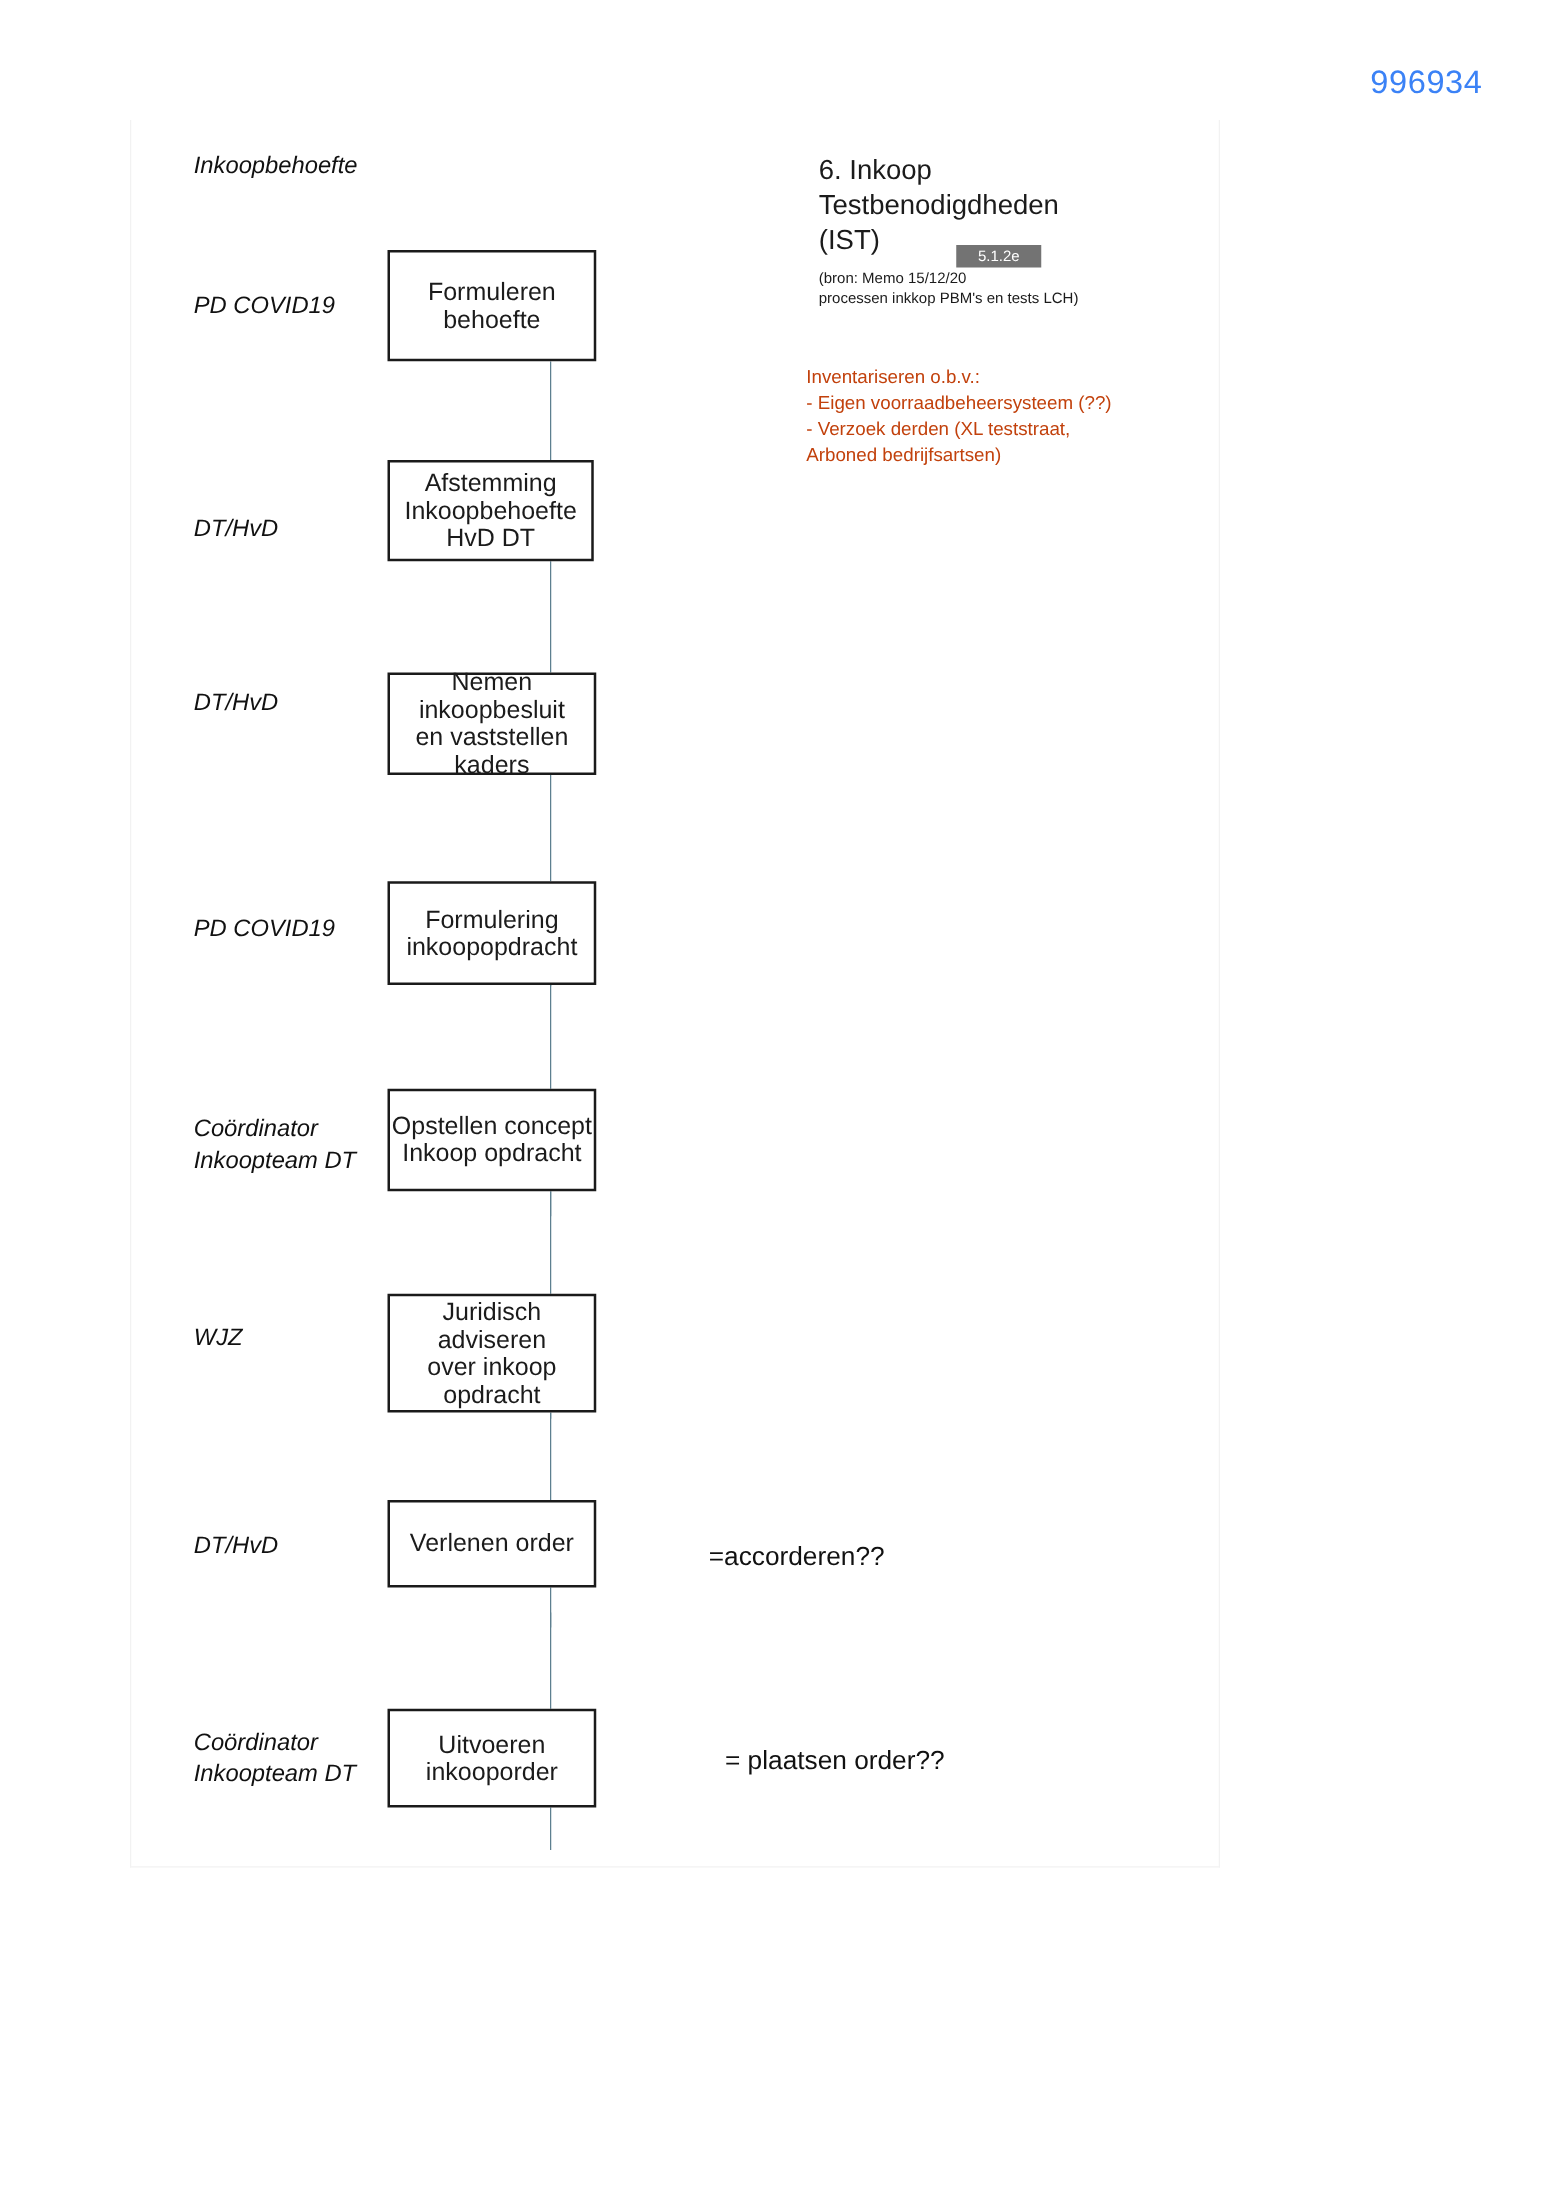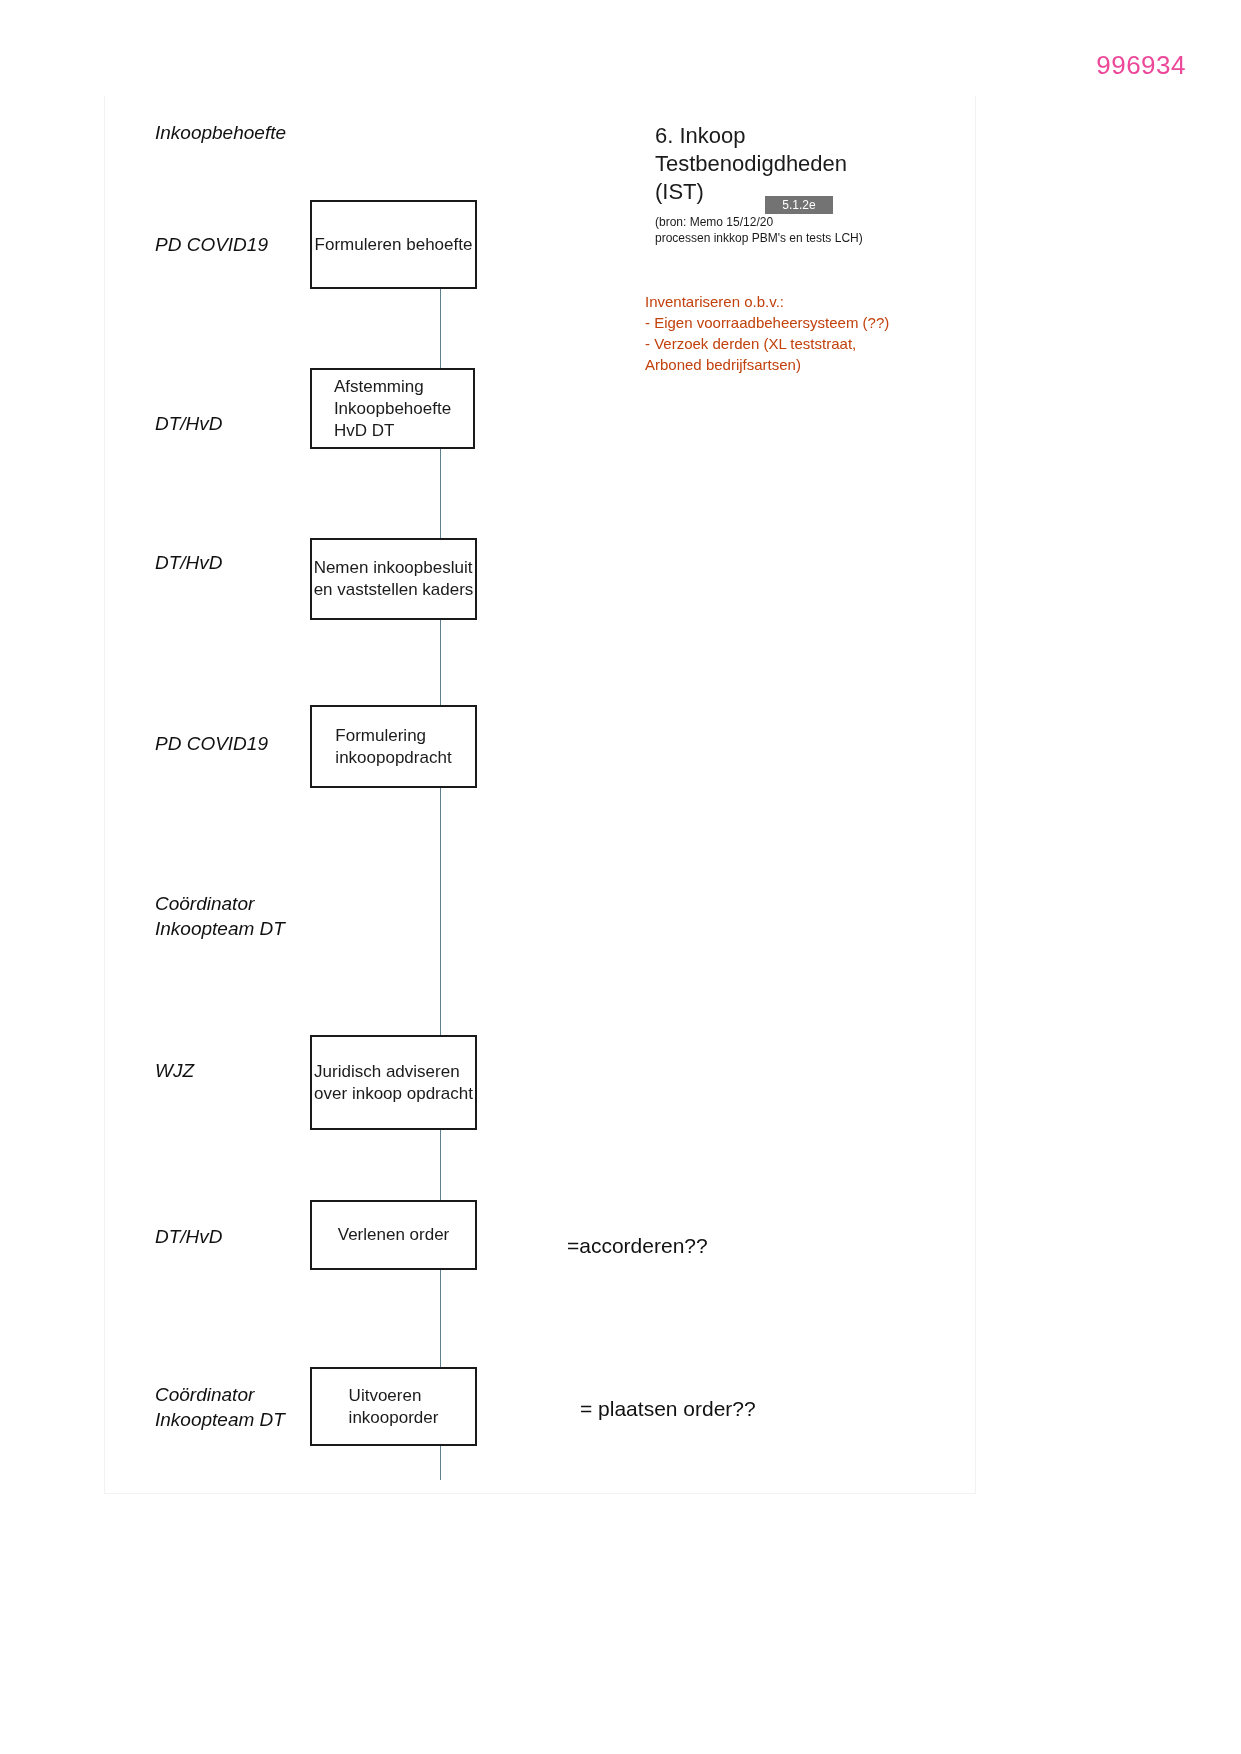--- a/index.html
+++ b/index.html
@@ -16,21 +16,21 @@
     overflow: hidden;
   }
 
   
   .doc-id {
     position: absolute;
     top: 50px;
     right: 55px;
     font-size: 26px;
     letter-spacing: 0.5px;
-    color: #ec4899;
+    color: #3b82f6;
     font-family: "Liberation Sans", sans-serif;
   }
 
   
   .sheet {
     position: absolute;
     left: 0; top: 0;
     width: 1241px;
     height: 1754px;
   }
@@ -67,21 +67,22 @@
   }
 
   
   .proc-box {
     position: absolute;
     border: 2px solid #1a1a1a;
     background: #ffffff;
     display: flex;
     align-items: center;
     justify-content: center;
-    font-size: 17px;
+    text-align: center;
+    font-size: 20px;
     line-height: 22px;
     color: #1b1b1b;
     font-family: "Liberation Sans", sans-serif;
     white-space: pre-line;
     z-index: 3;
   }
 
   
   .connector {
     position: absolute;
@@ -170,20 +171,22 @@
   <div class="proc-box" style="left:310px; top:368px; width:165px; height:81px;">Afstemming
 Inkoopbehoefte
 HvD DT</div>
 
   <div class="proc-box" style="left:310px; top:538px; width:167px; height:82px;">Nemen inkoopbesluit
 en vaststellen kaders</div>
 
   <div class="proc-box" style="left:310px; top:705px; width:167px; height:83px;">Formulering
 inkoopopdracht</div>
 
+  <div class="proc-box" style="left:310px; top:871px; width:167px; height:82px;">Opstellen concept
+Inkoop opdracht</div>
 
   <div class="proc-box" style="left:310px; top:1035px; width:167px; height:95px;">Juridisch adviseren
 over inkoop opdracht</div>
 
   <div class="proc-box" style="left:310px; top:1200px; width:167px; height:70px;">Verlenen order</div>
 
   <div class="proc-box" style="left:310px; top:1367px; width:167px; height:79px;">Uitvoeren
 inkooporder</div>
 
   <div class="head-note" style="left:655px; top:122px; width:250px;">6. Inkoop

